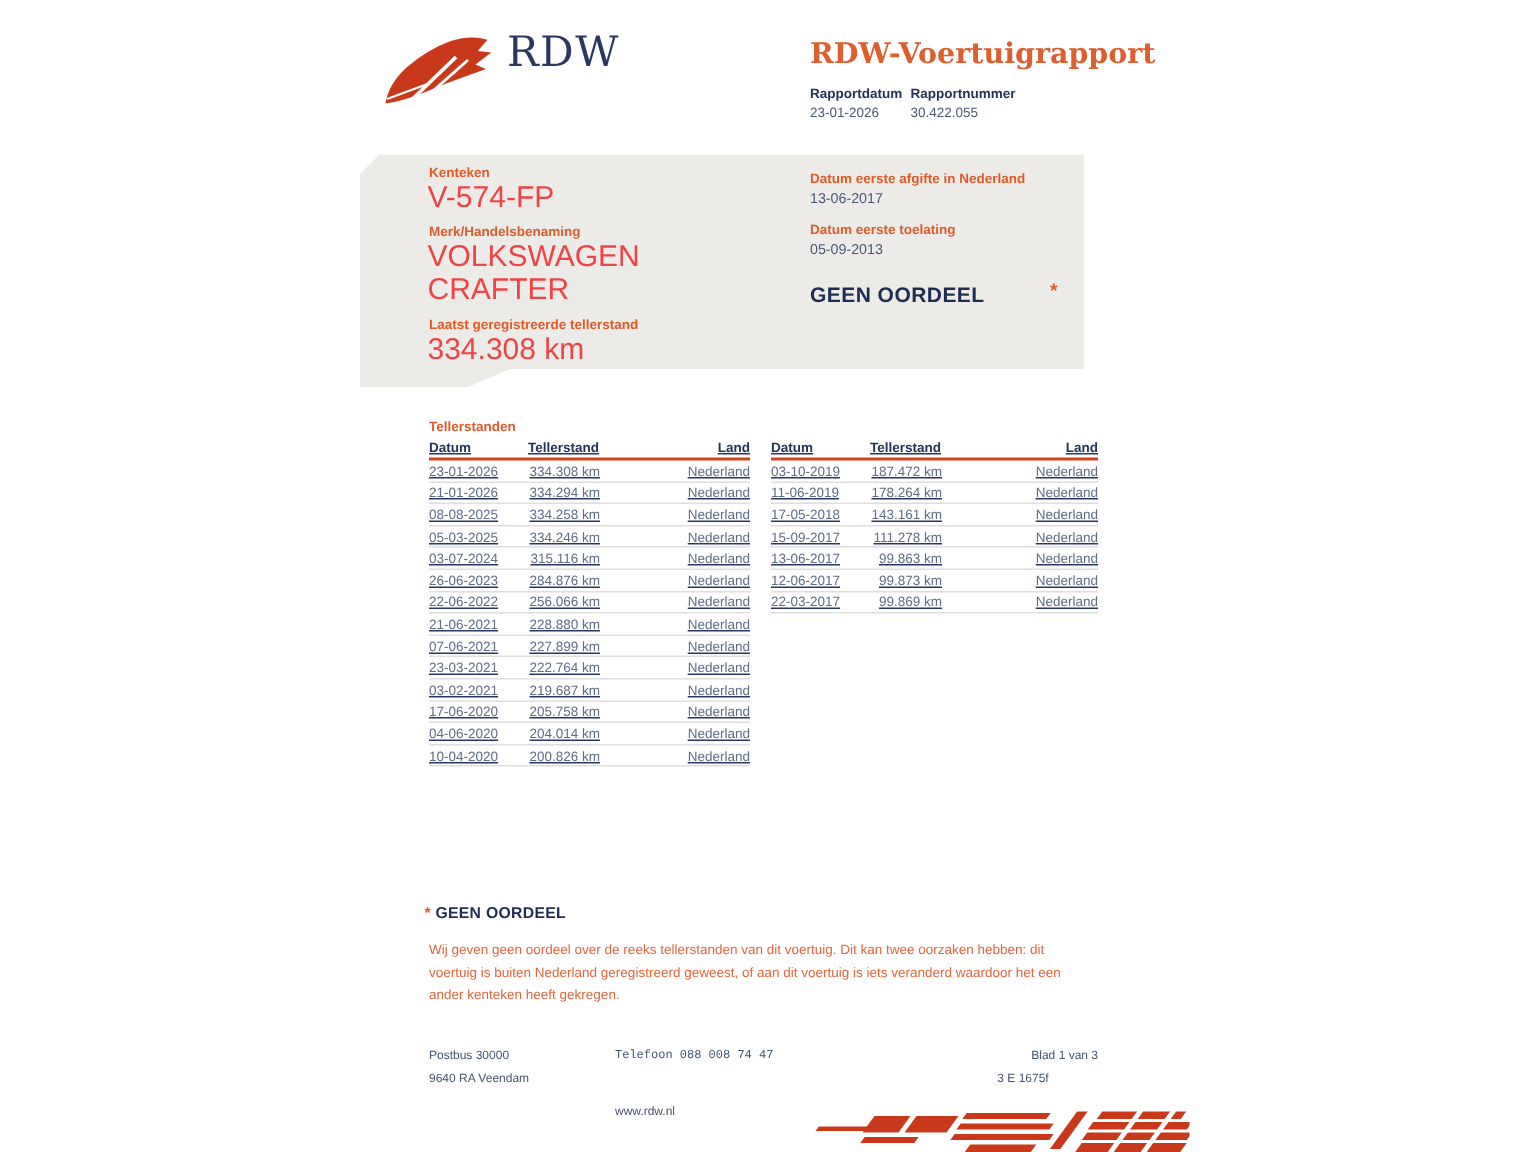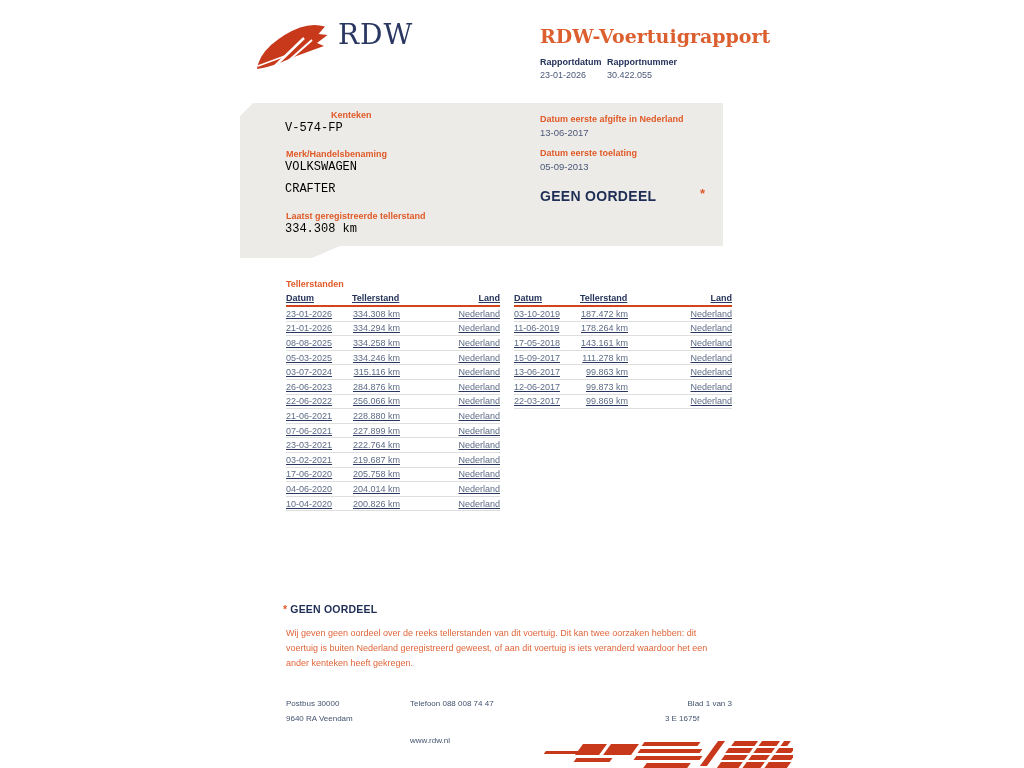--- a/index.html
+++ b/index.html
@@ -10,21 +10,21 @@
   .abs{position:absolute;}
   
   #wordmark{left:338px;top:18px;font-family:"DejaVu Serif",serif;font-size:28px;letter-spacing:1px;color:#2A3760;}
   #doc-title{left:540px;top:25px;font-family:"DejaVu Serif",serif;font-size:19px;font-weight:600;color:#DC5F30;}
   .hdr-label{font-size:9px;font-weight:bold;color:#25335A;}
   .hdr-value{font-size:9px;color:#4A5878;}
   
   #graybox{left:240px;top:103px;width:483px;height:155px;background:#EDEBE8;
     clip-path:polygon(13px 0,100% 0,100% 143px,100px 143px,72px 155px,0 155px,0 13px);}
   .box-label{font-size:9px;font-weight:bold;color:#E05A28;}
-  .box-value{font-family:Liberation Mono, monospace;font-size:12px;color:#000000;}
+  .box-value{font-family:Liberation Sans, sans-serif;font-size:20px;color:#ef4444;}
   .box-date{font-size:9.5px;color:#4A5878;}
   #oordeel{font-size:14px;font-weight:bold;color:#1F2D55;letter-spacing:.3px;}
   #oordeel-star{color:#E05A28;font-size:13px;font-weight:bold;}
   
   .section-title{font-size:9px;font-weight:bold;color:#E05A28;}
   .mtable{position:absolute;top:292px;text-decoration:underline;}
   .thead{display:flex;align-items:flex-end;height:11px;padding-bottom:2px;border-bottom:2px solid #D2441C;
     font-size:9px;font-weight:bold;color:#25335A;}
   .trow{display:flex;align-items:center;height:13.6px;border-bottom:1px solid #DEDEDE;
     font-size:9px;color:#5E6C86;}
@@ -57,21 +57,21 @@
   <div class="abs" id="wordmark">RDW</div>
 
   <div class="abs" id="doc-title">RDW-Voertuigrapport</div>
   <div class="abs hdr-label" style="left:540px;top:57px;">Rapportdatum</div>
   <div class="abs hdr-label" style="left:607px;top:57px;">Rapportnummer</div>
   <div class="abs hdr-value" style="left:540px;top:70px;">23-01-2026</div>
   <div class="abs hdr-value" style="left:607px;top:70px;">30.422.055</div>
 
   <div class="abs" id="graybox"></div>
 
-  <div class="abs box-label" style="left:286px;top:110px;margin-left:45px;">Kenteken</div>
+  <div class="abs box-label" style="left:286px;top:110px;">Kenteken</div>
   <div class="abs box-value" style="left:285px;top:121px;">V-574-FP</div>
   <div class="abs box-label" style="left:286px;top:149px;">Merk/Handelsbenaming</div>
   <div class="abs box-value" style="left:285px;top:160px;">VOLKSWAGEN</div>
   <div class="abs box-value" style="left:285px;top:182px;">CRAFTER</div>
   <div class="abs box-label" style="left:286px;top:211px;">Laatst geregistreerde tellerstand</div>
   <div class="abs box-value" style="left:285px;top:222px;">334.308 km</div>
 
   <div class="abs box-label" style="left:540px;top:114px;">Datum eerste afgifte in Nederland</div>
   <div class="abs box-date" style="left:540px;top:127px;">13-06-2017</div>
   <div class="abs box-label" style="left:540px;top:148px;">Datum eerste toelating</div>
@@ -227,21 +227,21 @@
       </div>
   </div>
 
   <div class="abs" id="footnote-title">
     <span class="star">*</span><span>GEEN OORDEEL</span>
   </div>
   <div class="abs" id="footnote-body">Wij geven geen oordeel over de reeks tellerstanden van dit voertuig. Dit kan twee oorzaken hebben: dit voertuig is buiten Nederland geregistreerd geweest, of aan dit voertuig is iets veranderd waardoor het een ander kenteken heeft gekregen.</div>
 
   <div class="abs foot" style="left:286px;top:699px;">Postbus 30000</div>
   <div class="abs foot" style="left:286px;top:714px;">9640 RA Veendam</div>
-  <div class="abs foot" style="left:410px;top:699px;">Telefoon 088 008 74 47</div>
+  <div class="abs foot" style="left:410px;top:699px;font-family:Liberation Mono, monospace;">Telefoon 088 008 74 47</div>
   <div class="abs foot" style="left:410px;top:736px;">www.rdw.nl</div>
   <div class="abs foot" style="left:632px;top:699px;width:100px;text-align:right;">Blad 1 van 3</div>
   <div class="abs foot" style="left:632px;top:714px;width:100px;text-align:center;">3 E 1675f</div>
 
   <div class="abs" id="stripes">
     <div class="stripe" style="left:2px;top:12px;width:40px;height:2.5px;"></div>
     <div class="stripe" style="left:36px;top:5px;width:24px;height:11px;"></div>
     <div class="stripe" style="left:64px;top:5px;width:28px;height:11px;"></div>
     <div class="stripe" style="left:32px;top:19px;width:36px;height:4px;"></div>
     <div class="stripe" style="left:100px;top:3px;width:56px;height:4px;"></div>

